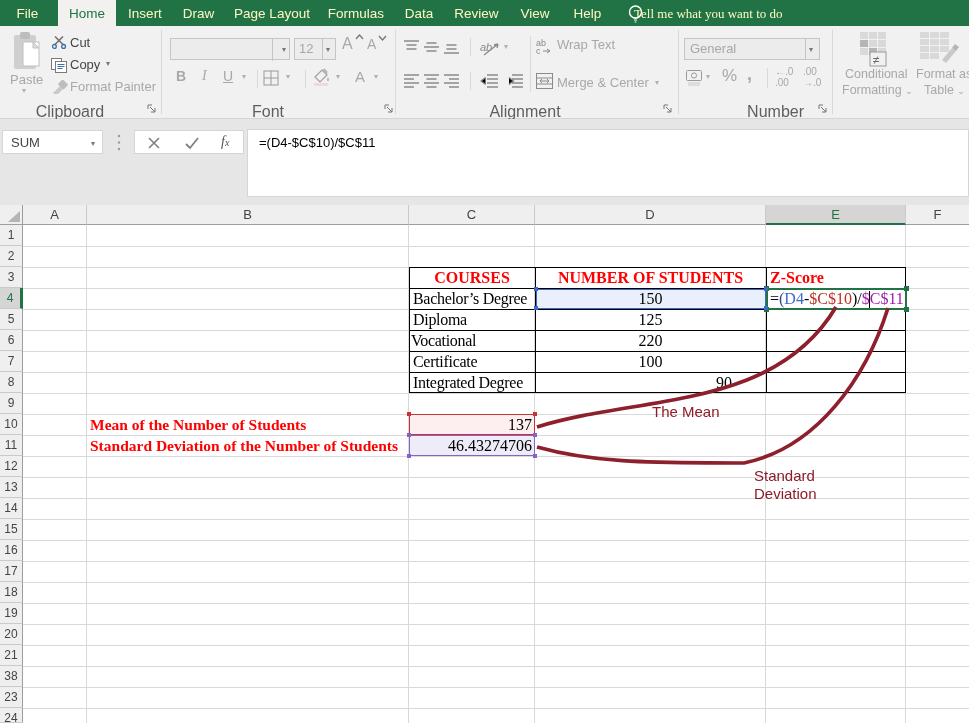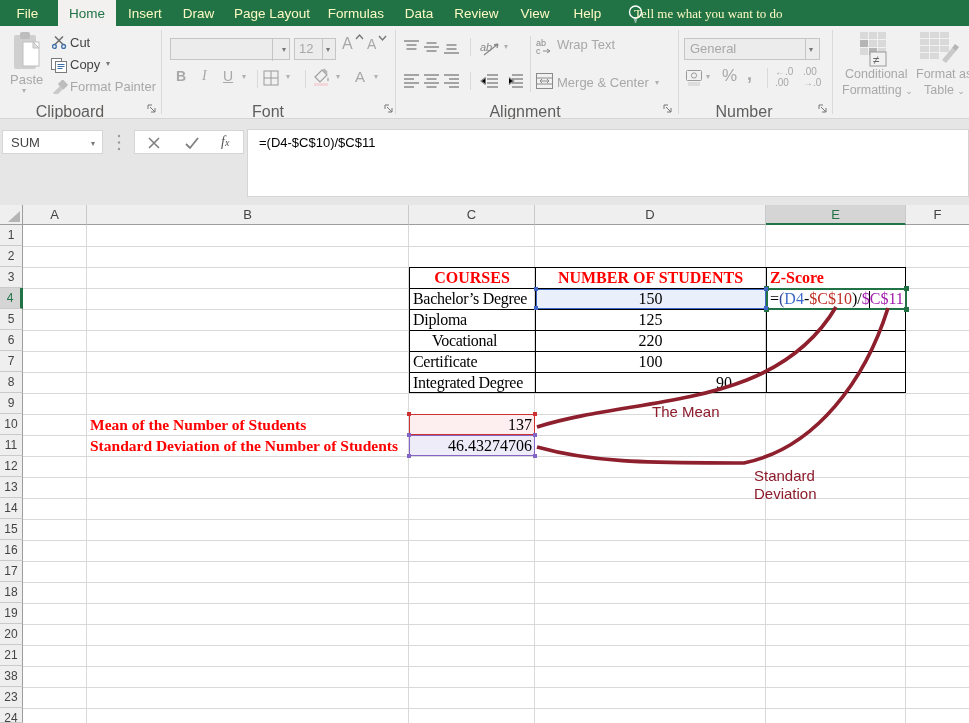--- a/index.html
+++ b/index.html
@@ -195,21 +195,21 @@
       <rect x="0.5" y="0.5" width="15" height="10" rx="1" fill="none" stroke="#9a9a9a"></rect>
       <circle cx="8" cy="5.5" r="2.6" fill="none" stroke="#9a9a9a"></circle>
       <path d="M2 13 h12 M2 15 h12" stroke="#c9c9c9"></path>
     </svg>
     <div class="arrow" style="left:706px; top:46px; color:#b0b0b0;">▾</div>
     <div class="rtxt dis" style="left:722px; top:40px; font-size:17px;">%</div>
     <div class="rtxt dis" style="left:747px; top:38px; font-size:18px; font-weight:bold;">,</div>
     <div style="position:absolute; left:767px; top:42px; width:1px; height:20px; background:#d9d9d9;"></div>
     <div class="rtxt dis" style="left:775px; top:40px; font-size:10px; line-height:11px;">←.0<br>.00</div>
     <div class="rtxt dis" style="left:803px; top:40px; font-size:10px; line-height:11px;">.00<br>→.0</div>
-    <div class="glabel" style="left:684px;">Number</div>
+    <div class="glabel" style="left:684px;text-align:right;">Number</div>
     <svg class="launch" style="left:818px;" width="10" height="10" viewBox="0 0 10 10">
       <path d="M1 1 h4 M1 1 v4 M3 3 l5 5 M8 4 v4 h-4" stroke="#777" fill="none"></path>
     </svg>
     <div class="gsep" style="left:832px;"></div>
 
     <svg class="abs" style="left:860px; top:6px;" width="28" height="36" viewBox="0 0 28 36">
       <g fill="#d9d9d9">
         <rect x="0" y="0" width="8" height="7"></rect>
           <rect x="9" y="0" width="8" height="7"></rect>
           <rect x="18" y="0" width="8" height="7"></rect>
@@ -347,21 +347,21 @@
     <div style="position:absolute; left:409px; top:167px; width:497px; height:1px; background:#000;"></div>
     <div style="position:absolute; left:535px; top:62px; width:1px; height:126px; background:#000;"></div>
     <div style="position:absolute; left:766px; top:62px; width:1px; height:126px; background:#000;"></div>
 
     <div class="cell red" style="left:409px; top:64px; width:126px; text-align:center;">COURSES</div>
     <div class="cell red" style="left:535px; top:64px; width:231px; text-align:center;">NUMBER OF STUDENTS</div>
     <div class="cell red" style="left:770px; top:64px;">Z-Score</div>
 
     <div class="cell" style="left:413px; top:85px; letter-spacing:-0.3px;">Bachelor’s Degree</div>
     <div class="cell" style="left:413px; top:106px; letter-spacing:-0.3px;">Diploma</div>
-    <div class="cell" style="left:432px; top:127px; letter-spacing:-0.3px;">Vocational</div>
+    <div class="cell" style="left:411px; top:127px; letter-spacing:-0.3px;">Vocational</div>
     <div class="cell" style="left:413px; top:148px; letter-spacing:-0.3px;">Certificate</div>
     <div class="cell" style="left:413px; top:169px; letter-spacing:-0.3px;">Integrated Degree</div>
 
     <div style="position:absolute; left:536px; top:84px; width:230px; height:20px; background:#e9f0fb; border:1.5px solid #3f67c8;"></div>
     <div style="position:absolute; left:534px; top:82px; width:4px; height:4px; background:#3f67c8; z-index:5;"></div>
     <div style="position:absolute; left:764px; top:82px; width:4px; height:4px; background:#3f67c8; z-index:5;"></div>
     <div style="position:absolute; left:534px; top:101px; width:4px; height:4px; background:#3f67c8; z-index:5;"></div>
     <div style="position:absolute; left:764px; top:101px; width:4px; height:4px; background:#3f67c8; z-index:5;"></div>
     <div class="cell" style="left:535px; top:85px; width:231px; text-align:center;">150</div>
     <div class="cell" style="left:535px; top:106px; width:231px; text-align:center;">125</div>

